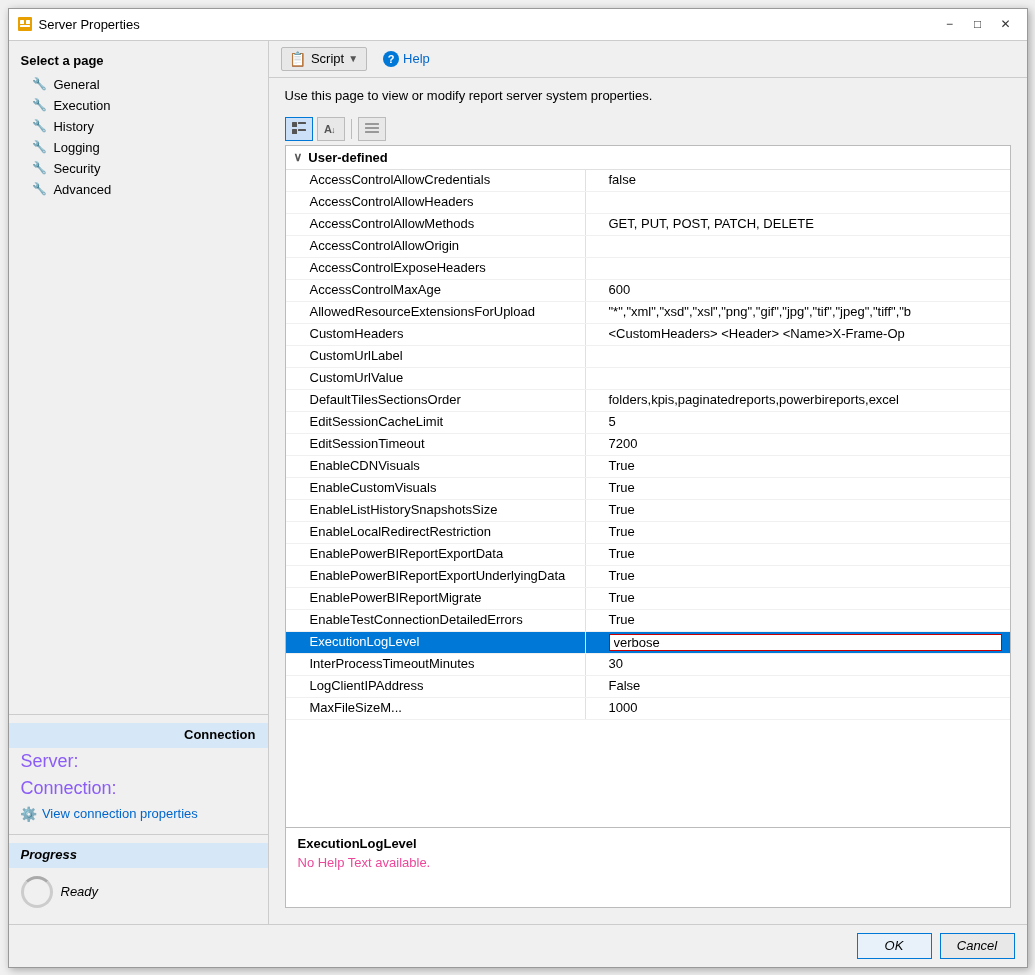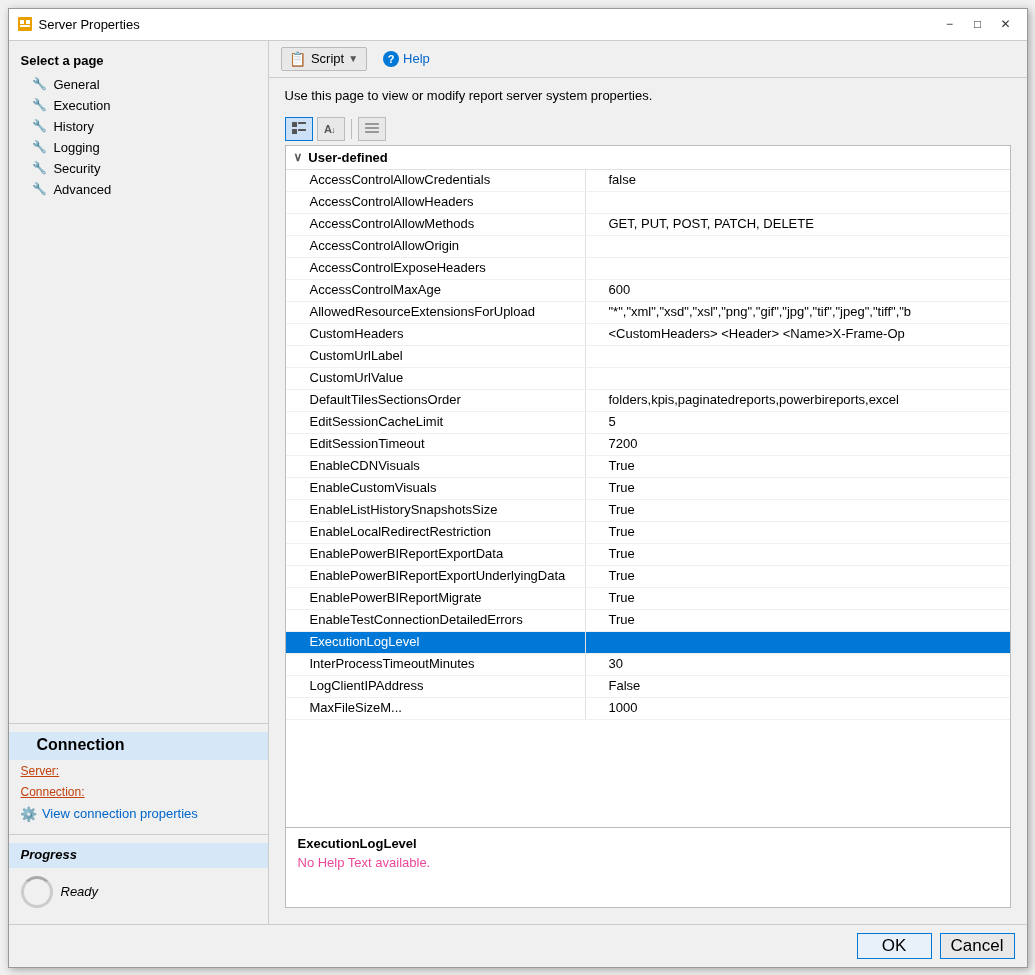--- a/index.html
+++ b/index.html
@@ -100,36 +100,36 @@
 
     .sidebar-spacer { flex: 1; }
 
     .sidebar-bottom-section {
       padding: 8px 0;
       border-top: 1px solid #ccc;
     }
 
     .sidebar-bottom-title {
       font-weight: bold;
-      font-size: 16px;
-      padding: 4px 28px 6px;
+      font-size: 13px;
+      padding: 4px 12px 6px;
       color: #000;
       background: #d6e8f7;
+      text-align: right;
     }
 
     .sidebar-info-row {
       padding: 3px 12px;
       font-size: 13px;
       color: #000;
     }
 
     .sidebar-info-label {
-      color: #c2410c;
-      font-size: 12px;
-      text-decoration: underline;
+      color: #8b5cf6;
+      font-size: 18px;
     }
 
     .view-connection-link {
       display: flex;
       align-items: center;
       padding: 4px 12px;
       cursor: pointer;
       color: #0066cc;
       font-size: 13px;
       text-decoration: none;
@@ -380,24 +380,25 @@
       background: #f0f0f0;
       flex-shrink: 0;
     }
 
     .footer-btn {
       width: 75px;
       height: 26px;
       background: #e8e8e8;
       border: 1px solid #0078d7;
       cursor: pointer;
-      font-size: 17px;
+      font-size: 13px;
       display: flex;
       align-items: center;
       justify-content: center;
+      font-style: italic;
     }
 
     .footer-btn-primary {
       background: #e8f0fa;
     }
 
     
     ::-webkit-scrollbar { width: 14px; }
     ::-webkit-scrollbar-track { background: #f5f5f5; border-left: 1px solid #e0e0e0; }
     ::-webkit-scrollbar-thumb { background: #c0c0c0; border: 3px solid #f5f5f5; border-radius: 0; }
@@ -611,20 +612,21 @@
               <div class="prop-row">
                 <div class="prop-name">EnablePowerBIReportMigrate</div>
                 <div class="prop-value">True</div>
               </div>
               <div class="prop-row">
                 <div class="prop-name">EnableTestConnectionDetailedErrors</div>
                 <div class="prop-value">True</div>
               </div>
               <div class="prop-row selected">
                 <div class="prop-name">ExecutionLogLevel</div>
+                <div class="prop-value"><input type="text" class="prop-value-input" value="verbose" style=""></div>
               </div>
               <div class="prop-row">
                 <div class="prop-name">InterProcessTimeoutMinutes</div>
                 <div class="prop-value">30</div>
               </div>
               <div class="prop-row">
                 <div class="prop-name">LogClientIPAddress</div>
                 <div class="prop-value">False</div>
               </div>
               <div class="prop-row">

